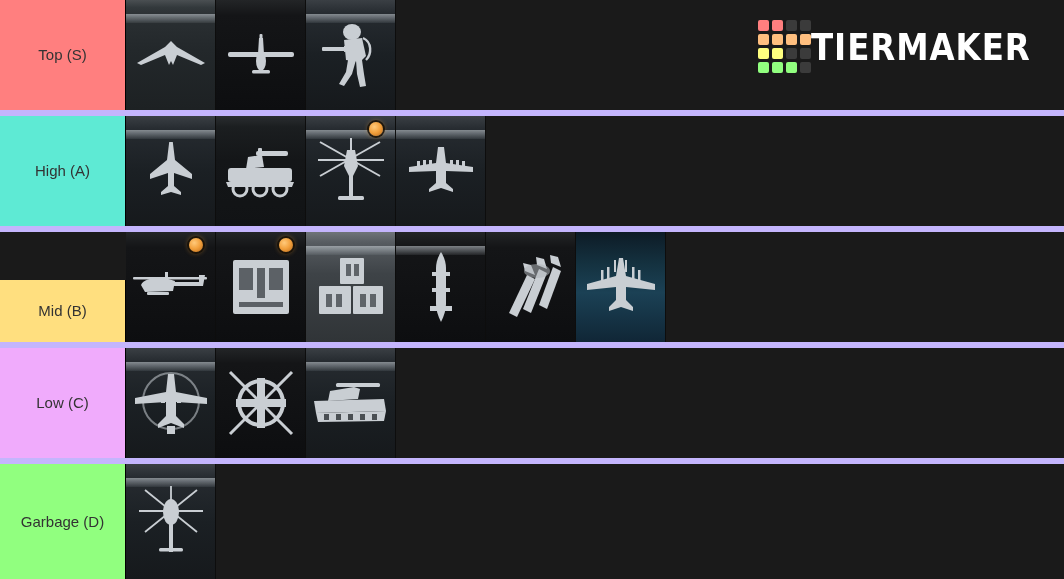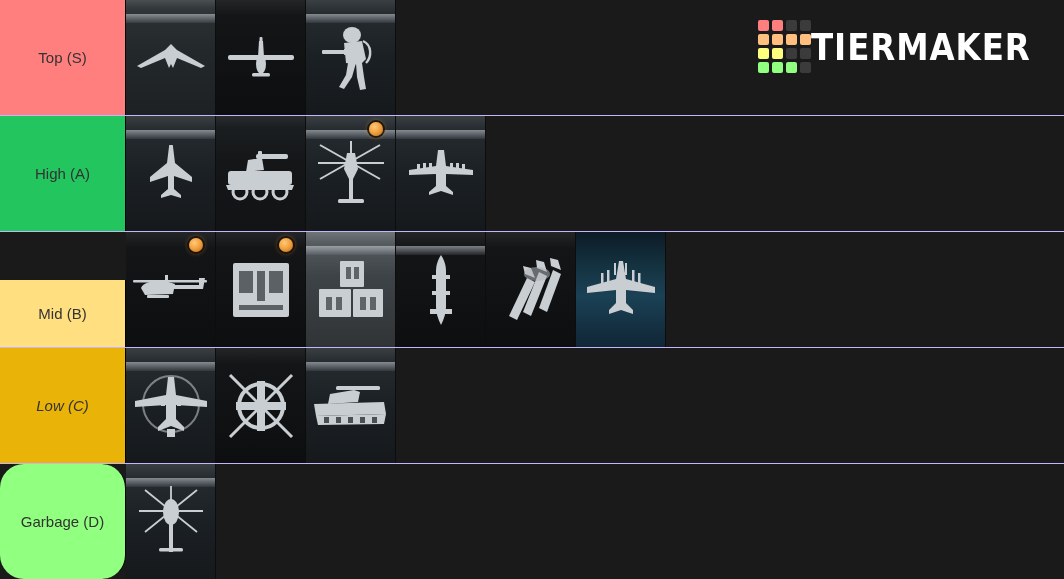--- a/index.html
+++ b/index.html
@@ -44,21 +44,21 @@
     font-stretch: condensed;
     transform: scaleX(0.95);
     transform-origin: left center;
     white-space: nowrap;
   }
 
   
   .tier-row {
     display: flex;
     align-items: stretch;
-    border-bottom: 1px solid #c4b5fd;
+    border-bottom: 6px solid #c4b5fd;
     box-sizing: border-box;
     background: #1a1a1a;
   }
   .tier-row:last-child { border-bottom: none; }
 
   .tier-label {
     width: 126px;
     min-width: 126px;
     display: flex;
     align-items: center;
@@ -196,21 +196,21 @@
                 <path class="icon-fill" d="M22 24 L36 22 L36 28 L22 30 Z"></path>
                 <path class="icon-fill" d="M26 38 L34 38 L30 52 L22 64 L17 62 L24 50 Z"></path>
                 <path class="icon-fill" d="M34 38 L40 38 L42 52 L44 64 L38 65 L35 52 Z"></path>
                 <path class="icon-stroke" stroke-width="2.4" d="M41 16 C50 20 50 32 44 38"></path>
               </svg>
             </div>
           </div>
         </div>
       </div>
       <div class="tier-row" style="height: 116px;">
-        <div class="tier-label" style="background: #22c55e;">High (A)</div>
+        <div class="tier-label" style="background: #5eead4;">High (A)</div>
         <div class="tier-items">
           <div class="item bg-slate">
             <div class="streak"></div>
             <div class="item-art">
               <svg width="62" height="62" viewBox="0 0 62 62">
                 <path class="icon-fill" d="M29.2 2 L32.8 2 L35 20 L52 34 L52 39 L34 33 L34 46 L41 52 L41 55 L31 52 L21 55 L21 52 L28 46 L28 33 L10 39 L10 34 L27 20 Z"></path>
               </svg>
             </div>
           </div>
           <div class="item bg-dark">
@@ -347,21 +347,21 @@
                   <rect x="57" y="16" width="2.5" height="14"></rect>
                   <rect x="33" y="6" width="2" height="12"></rect>
                   <rect x="44" y="6" width="2" height="12"></rect>
                 </g>
               </svg>
             </div>
           </div>
         </div>
       </div>
       <div class="tier-row" style="height: 116px;">
-        <div class="tier-label" style="background: #eab308; font-style: italic;">Low (C)</div>
+        <div class="tier-label" style="background: #f0abfc;">Low (C)</div>
         <div class="tier-items">
           <div class="item bg-slate">
             <div class="streak"></div>
             <div class="item-art">
               <svg width="80" height="70" viewBox="0 0 80 70">
                 <circle class="icon-stroke" stroke-width="2" cx="40" cy="33" r="28" opacity="0.55"></circle>
                 <path class="icon-fill" d="M37 6 L43 6 L45 24 L76 30 L76 36 L45 34 L45 48 L53 56 L53 60 L40 55 L27 60 L27 56 L35 48 L35 34 L4 36 L4 30 L35 24 Z"></path>
                 <g class="icon-fill">
                   <rect x="30" y="26" width="4" height="9"></rect>
                   <rect x="46" y="26" width="4" height="9"></rect>
@@ -397,21 +397,21 @@
                   <rect x="38" y="37" width="5" height="6"></rect>
                   <rect x="50" y="37" width="5" height="6"></rect>
                   <rect x="62" y="37" width="5" height="6"></rect>
                 </g>
               </svg>
             </div>
           </div>
         </div>
       </div>
       <div class="tier-row" style="height: 115px;">
-        <div class="tier-label" style="background: rgb(145, 255, 127); border-radius: 24px;">Garbage (D)</div>
+        <div class="tier-label" style="background: rgb(145, 255, 127);">Garbage (D)</div>
         <div class="tier-items">
           <div class="item bg-slate">
             <div class="streak"></div>
             <div class="item-art">
               <svg width="72" height="76" viewBox="0 0 72 76">
                 <g class="icon-stroke" stroke-width="1.8">
                   <line x1="10" y1="6" x2="62" y2="48"></line>
                   <line x1="62" y1="6" x2="10" y2="48"></line>
                   <line x1="36" y1="2" x2="36" y2="54"></line>
                   <line x1="4" y1="27" x2="68" y2="27"></line>

